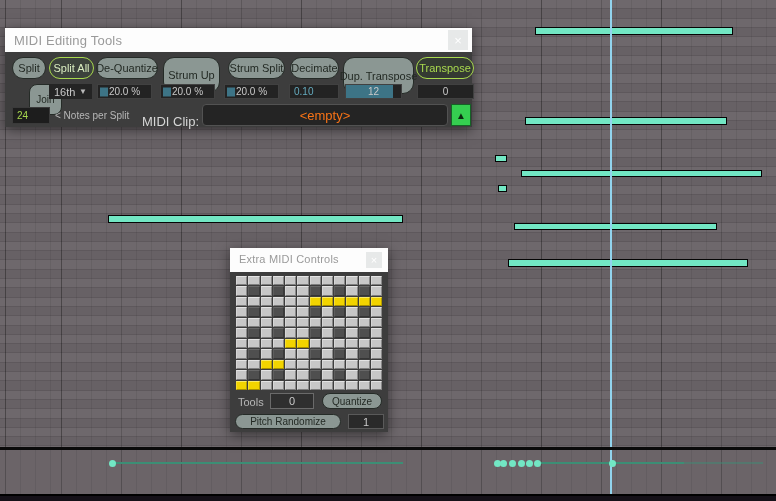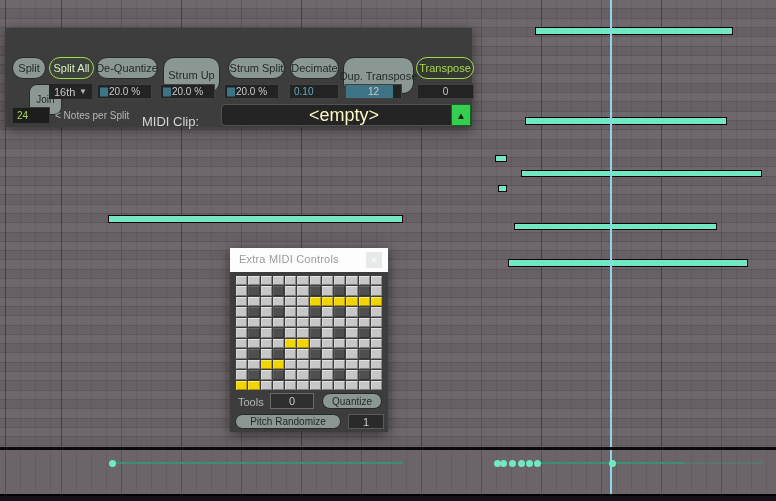--- a/index.html
+++ b/index.html
@@ -47,21 +47,21 @@
   .numbox{position:absolute;background:#232323;border:1px solid #414141;color:#c9c9c9;
     font-size:10px;display:flex;align-items:center;justify-content:center;overflow:hidden;}
   .numbox .tealsq{position:absolute;left:2px;top:50%;transform:translateY(-50%);width:8px;height:9px;background:#3d7486;}
   .numbox.tealtext{color:#64aabe;justify-content:flex-start;padding-left:4px;}
   .numbox .fill{position:absolute;left:0;top:0;bottom:0;width:85%;background:#3d7486;}
   .numbox .val{position:relative;z-index:1;}
   .dropdown{position:absolute;background:#242424;color:#c9c9c9;font-size:11px;display:flex;align-items:center;padding:0 5px;}
   .dropdown .arrow{margin-left:auto;font-size:8px;color:#b9b9b9;}
   .label{position:absolute;color:#b7b7b7;}
   .greenbtn{position:absolute;background:#35ce50;border:1px solid #156326;display:flex;align-items:center;justify-content:center;color:#0c2a10;font-size:10px;}
-  .emptybox{position:absolute;background:#242424;border:1px solid #525252;border-radius:4px;color:#fef9c3;font-size:18px;display:flex;align-items:center;justify-content:center;margin-left:19px;}
+  .emptybox{position:absolute;background:#242424;border:1px solid #525252;border-radius:4px;color:#f97316;font-size:13px;display:flex;align-items:center;justify-content:center;}
 
   .matrix{position:absolute;display:grid;grid-template-columns:repeat(12,1fr);gap:1px;}
   .cell{border:1px solid;}
   .cell.light{background:#c7c7c7;border-color:#e4e4e4 #898989 #7d7d7d #d6d6d6;}
   .cell.dark{background:#4f4f4f;border-color:#686868 #3a3a3a #353535 #5e5e5e;}
   .cell.yellow{background:#f2d400;border-color:#f9ea6a #b39c00 #a68f00 #f6df33;}
 </style>
 </head>
 <body>
 
@@ -94,20 +94,24 @@
       <div class="vel-dot" style="left: 517.5px; top: 459.5px;"></div>
       <div class="vel-dot" style="left: 525.5px; top: 459.5px;"></div>
       <div class="vel-dot" style="left: 533.5px; top: 459.5px;"></div>
       <div class="vel-dot" style="left: 608.5px; top: 459.5px;"></div>
     </div>
   <div class="playhead" style="left: 610px;"></div>
   <div class="divider"></div>
   <div class="bottom-strip"></div>
 
   <div class="window" style="left:5px;top:28px;width:467px;height:99px;">
+    <div class="titlebar">
+      <span class="title">MIDI Editing Tools</span>
+      <div class="closebtn" style="right:4px;top:2px;width:20px;height:20px;">×</div>
+    </div>
 
     <div class="pill" style="left:7px;top:29px;width:34px;height:22px;">Split</div>
     <div class="pill on-pale" style="left:44px;top:29px;width:45px;height:22px;">Split All</div>
     <div class="pill" style="left:91px;top:29px;width:62px;height:22px;">De-Quantize</div>
     <div class="pill" style="left:158px;top:29px;width:57px;height:36px;">Strum Up</div>
     <div class="pill" style="left:223px;top:29px;width:57px;height:22px;">Strum Split</div>
     <div class="pill" style="left:285px;top:29px;width:49px;height:22px;">Decimate</div>
     <div class="pill" style="left:338px;top:29px;width:71px;height:37px;">Dup. Transpose</div>
     <div class="pill on-lime" style="left:411px;top:29px;width:58px;height:22px;">Transpose</div>
 

